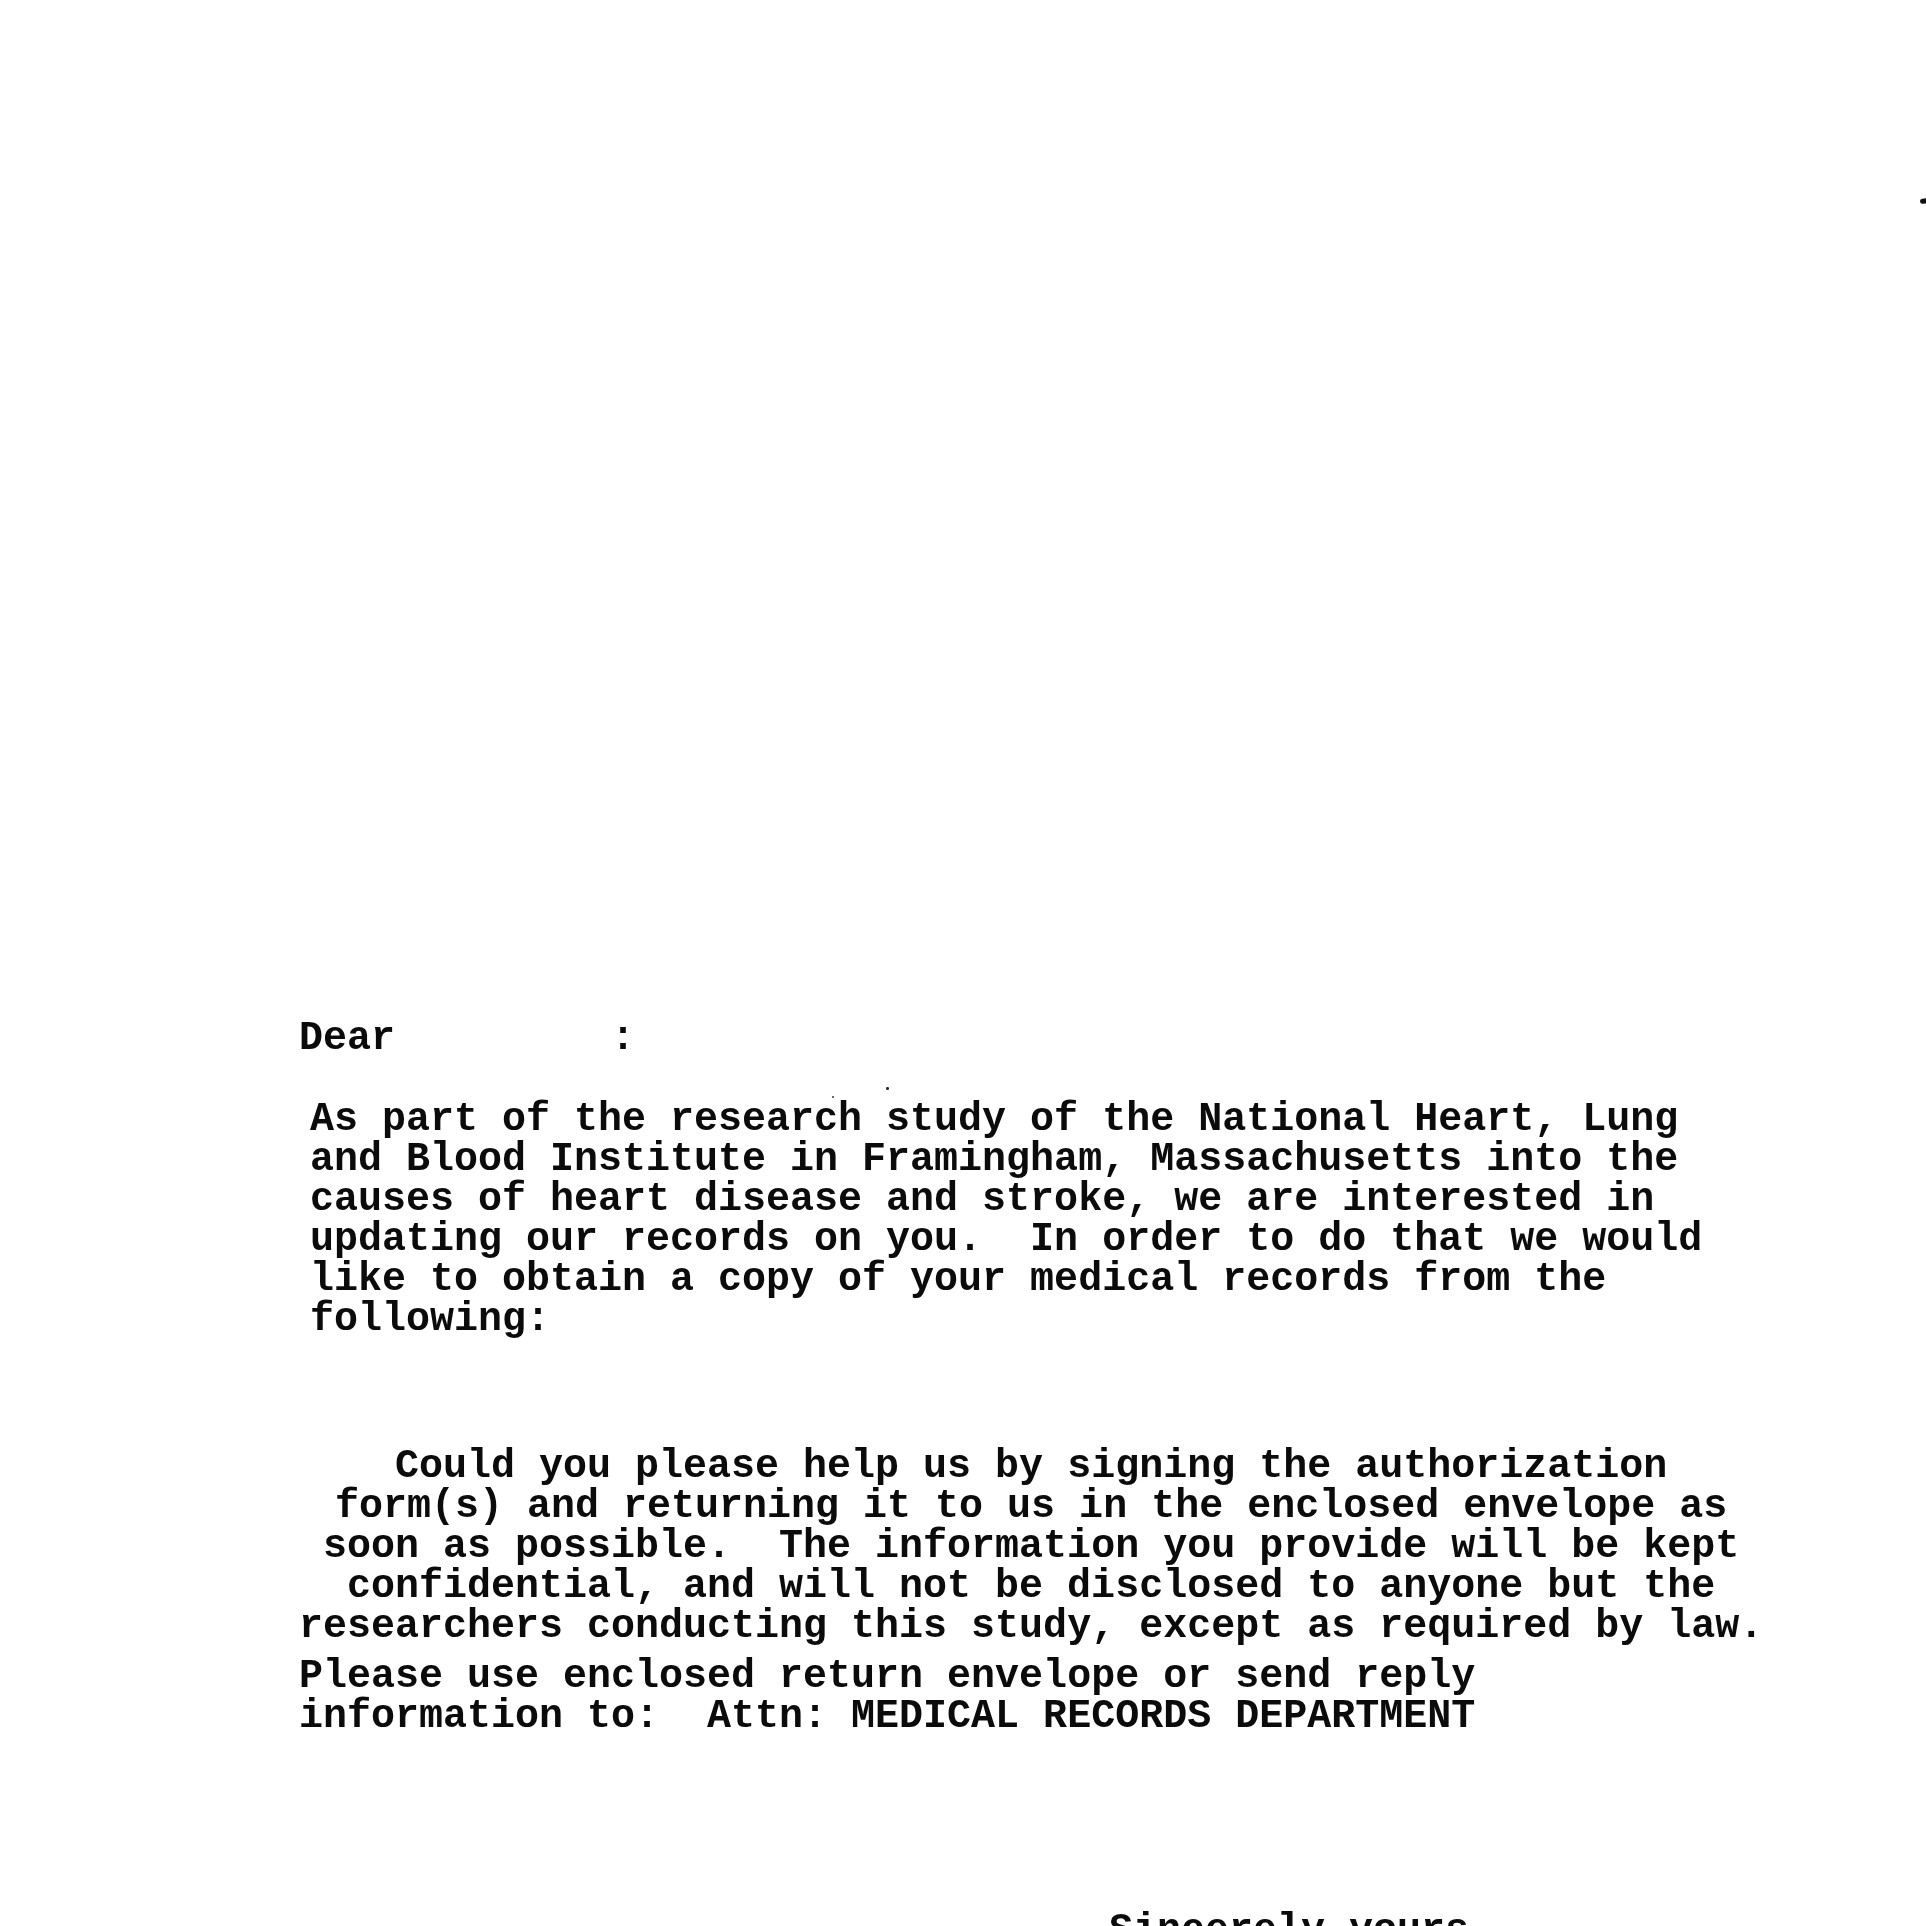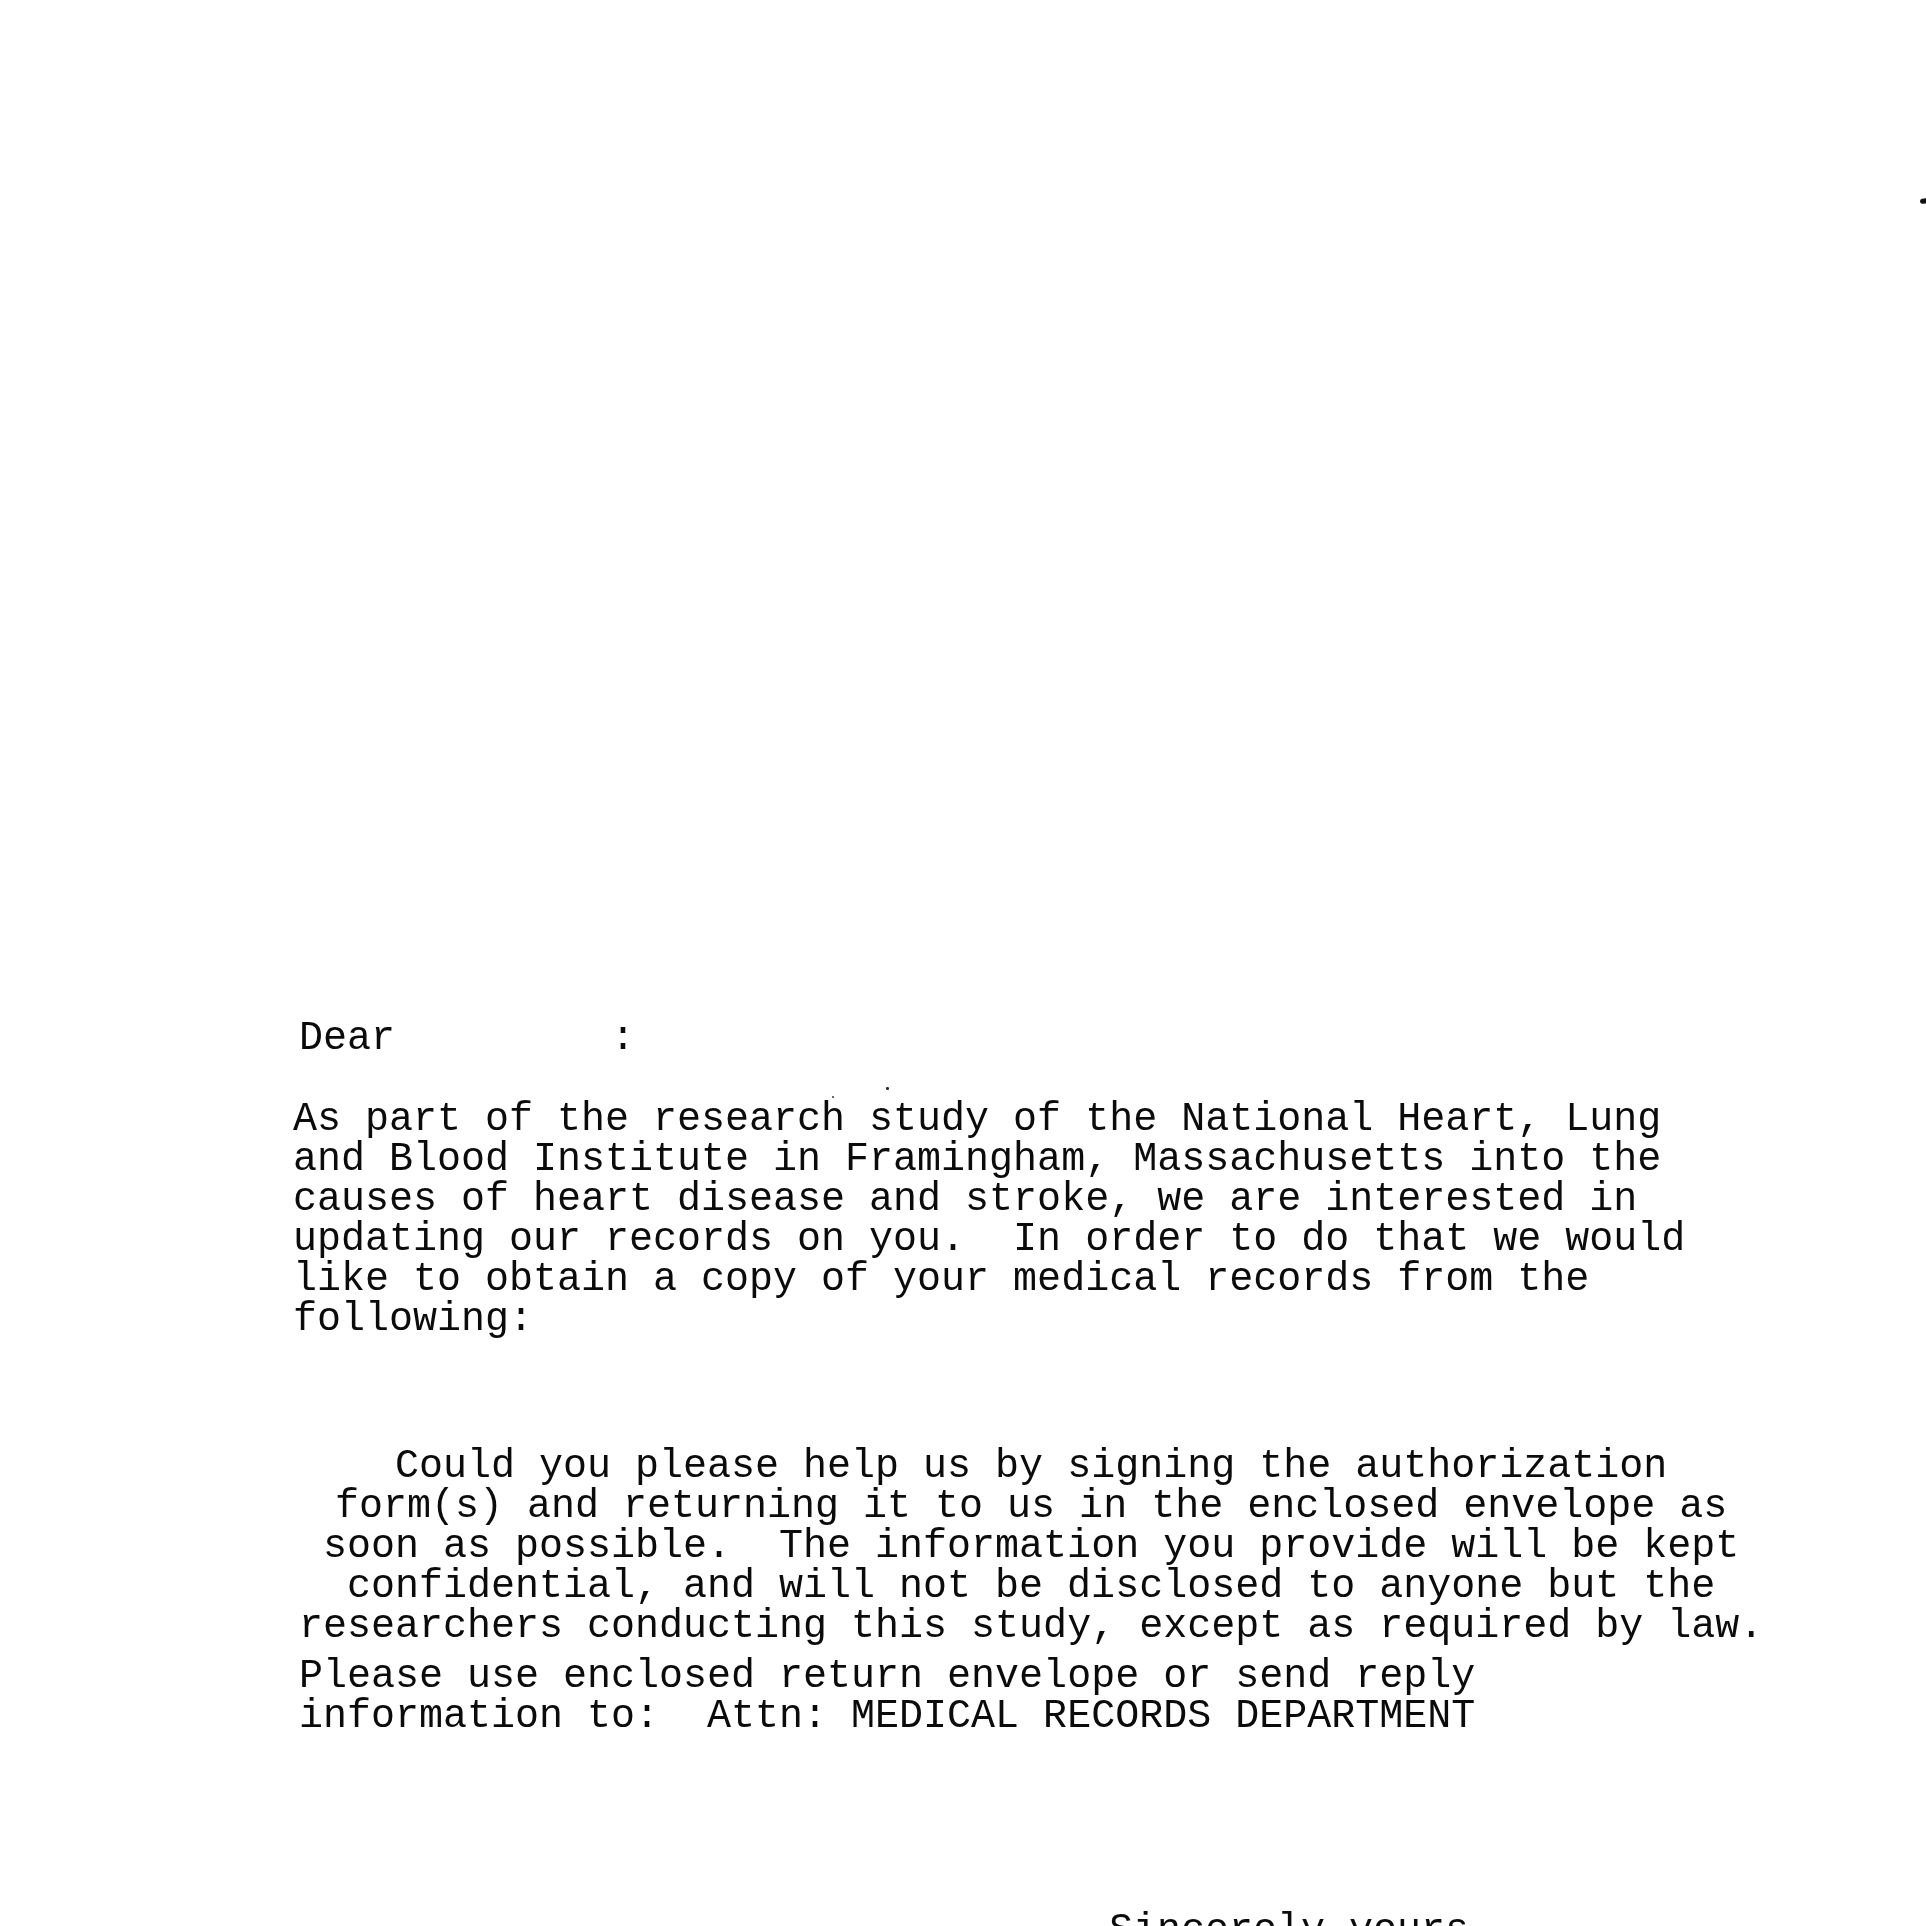--- a/index.html
+++ b/index.html
@@ -10,29 +10,29 @@
   .page {
     position: relative;
     width: 1960px;
     height: 2533px;
     background: #ffffff;
     overflow: hidden;
   }
   .text {
     position: absolute;
     font-family: "Liberation Mono", "DejaVu Sans Mono", monospace;
-    font-weight: normal;
+    font-weight: bold;
     font-size: 40px;
     line-height: 40px;
     color: #0b0b0b;
     white-space: pre;
     letter-spacing: 0;
   }
   .salutation      { left: 299px;  top: 1019px; }
-  .paragraph-1     { left: 293px;  top: 1100px; }
+  .paragraph-1     { left: 310px;  top: 1100px; }
   .paragraph-2     { left: 299px;  top: 1447px; text-align: center; }
   .paragraph-3     { left: 299px;  top: 1649px; margin-top: 8px; }
   .gratitude-line  { left: 299px;  top: 1836px; }
   .closing-line    { left: 1109px; top: 1911px; }
 
   .artifact {
     position: absolute;
     background: #111111;
   }
   .artifact-dash {

